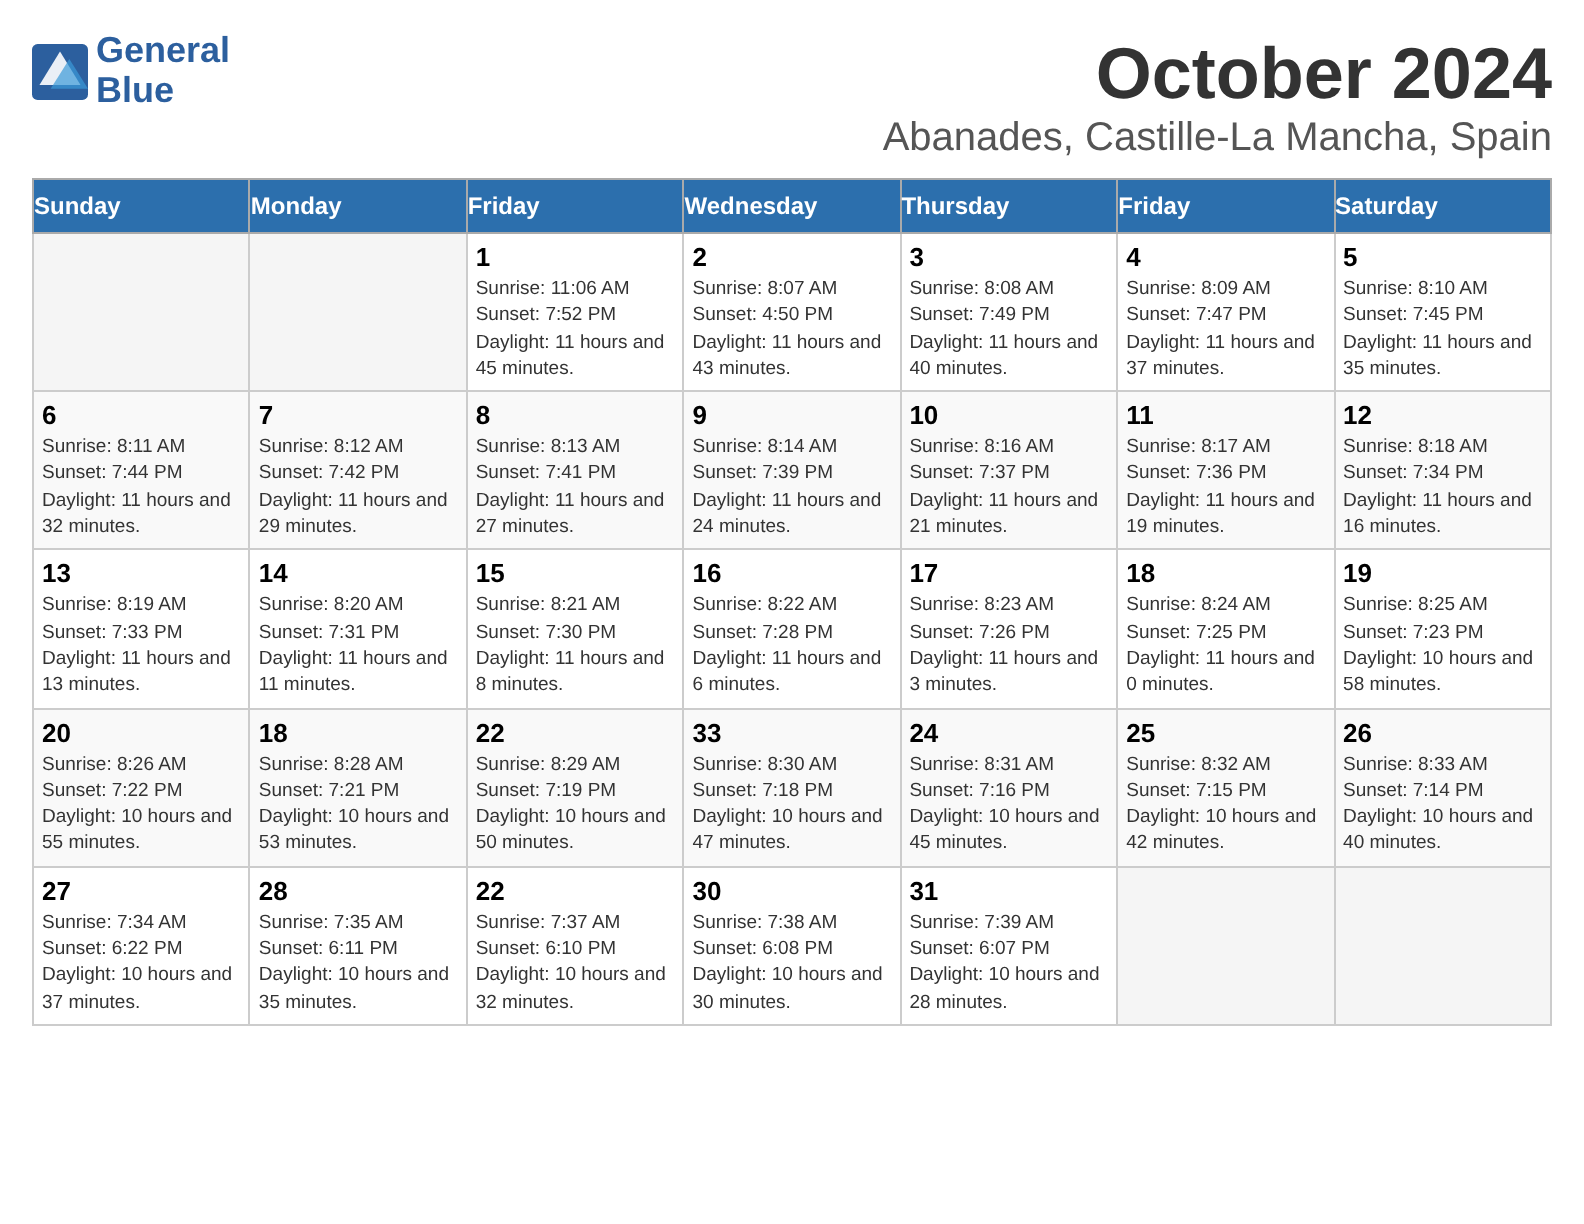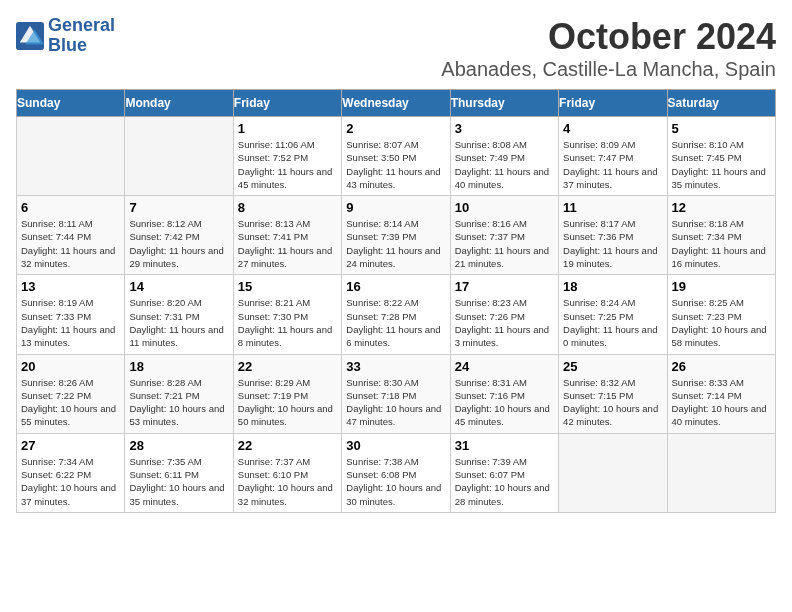--- a/index.html
+++ b/index.html
@@ -126,21 +126,21 @@
         <td class="empty"></td>
         <td>
           <span class="day-num">1</span>
           <div class="day-info">Sunrise: 11:06 AM
 Sunset: 7:52 PM
 Daylight: 11 hours and 45 minutes.</div>
         </td>
         <td>
           <span class="day-num">2</span>
           <div class="day-info">Sunrise: 8:07 AM
-Sunset: 3:50 PM
+Sunset: 4:50 PM
 Daylight: 11 hours and 43 minutes.</div>
         </td>
         <td>
           <span class="day-num">3</span>
           <div class="day-info">Sunrise: 8:08 AM
 Sunset: 7:49 PM
 Daylight: 11 hours and 40 minutes.</div>
         </td>
         <td>
           <span class="day-num">4</span>

